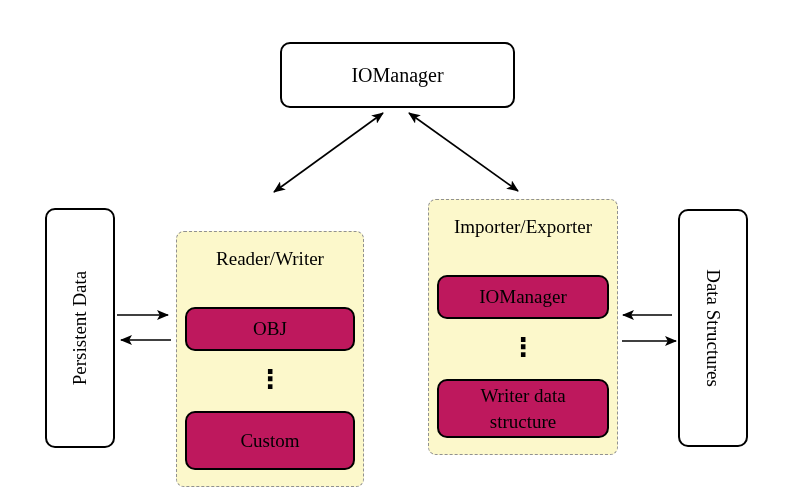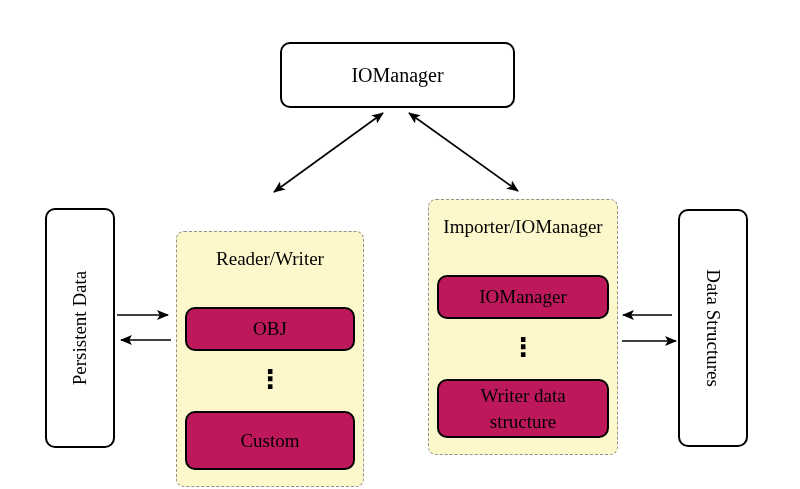--- a/index.html
+++ b/index.html
@@ -129,21 +129,21 @@
     <div class="inner-box slot1">
       <span>OBJ</span>
     </div>
     <div class="vdots">⋮</div>
     <div class="inner-box slot2">
       <span>Custom</span>
     </div>
   </div>
 
   <div class="group right">
-    <div class="group-title">Importer/IOManager</div>
+    <div class="group-title">Importer/Exporter</div>
     <div class="inner-box slot1">
       <span>IOManager</span>
     </div>
     <div class="vdots">⋮</div>
     <div class="inner-box slot2">
       <span>Writer data</span>
       <span>structure</span>
     </div>
   </div>
 

